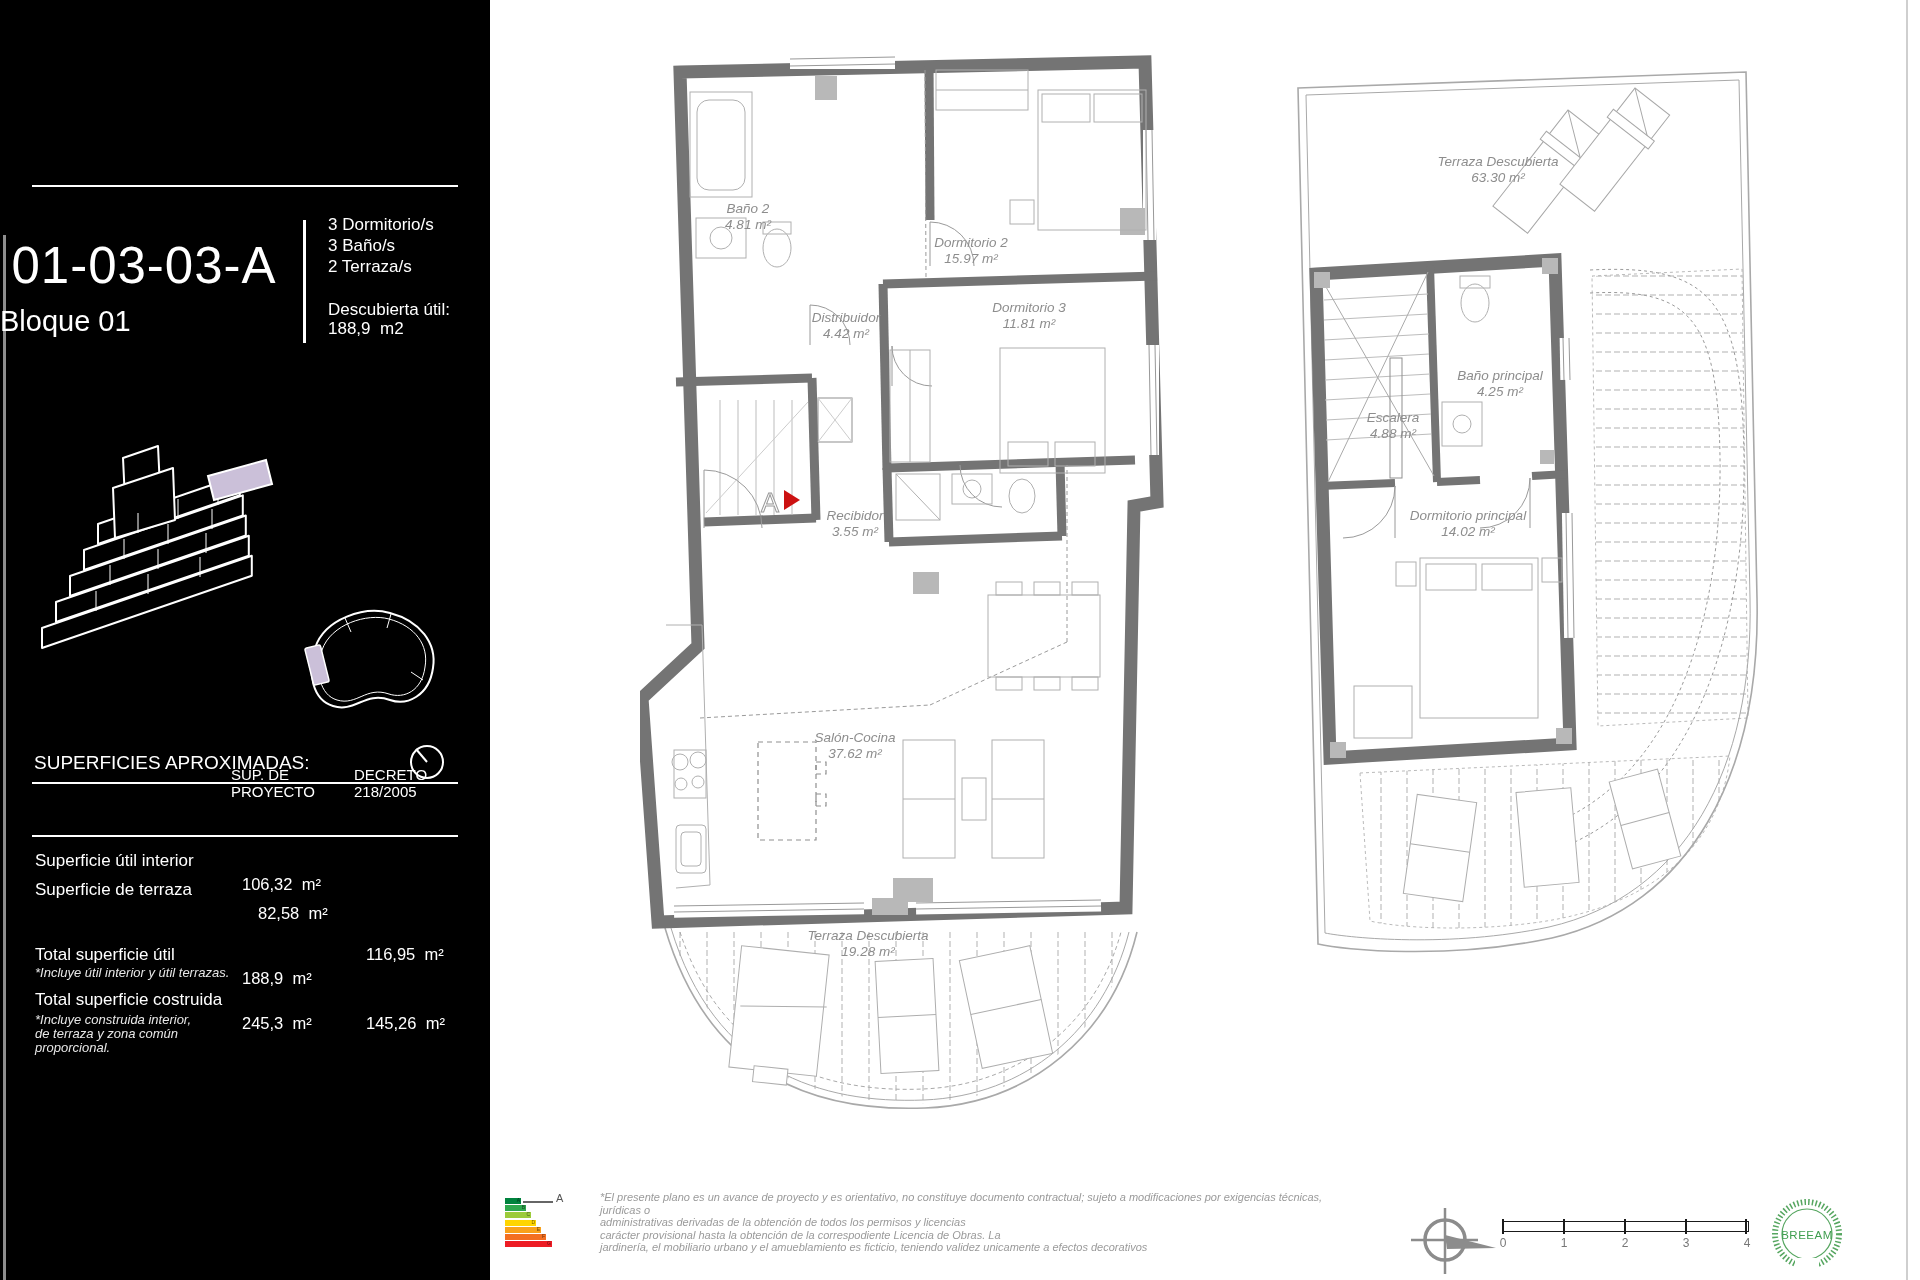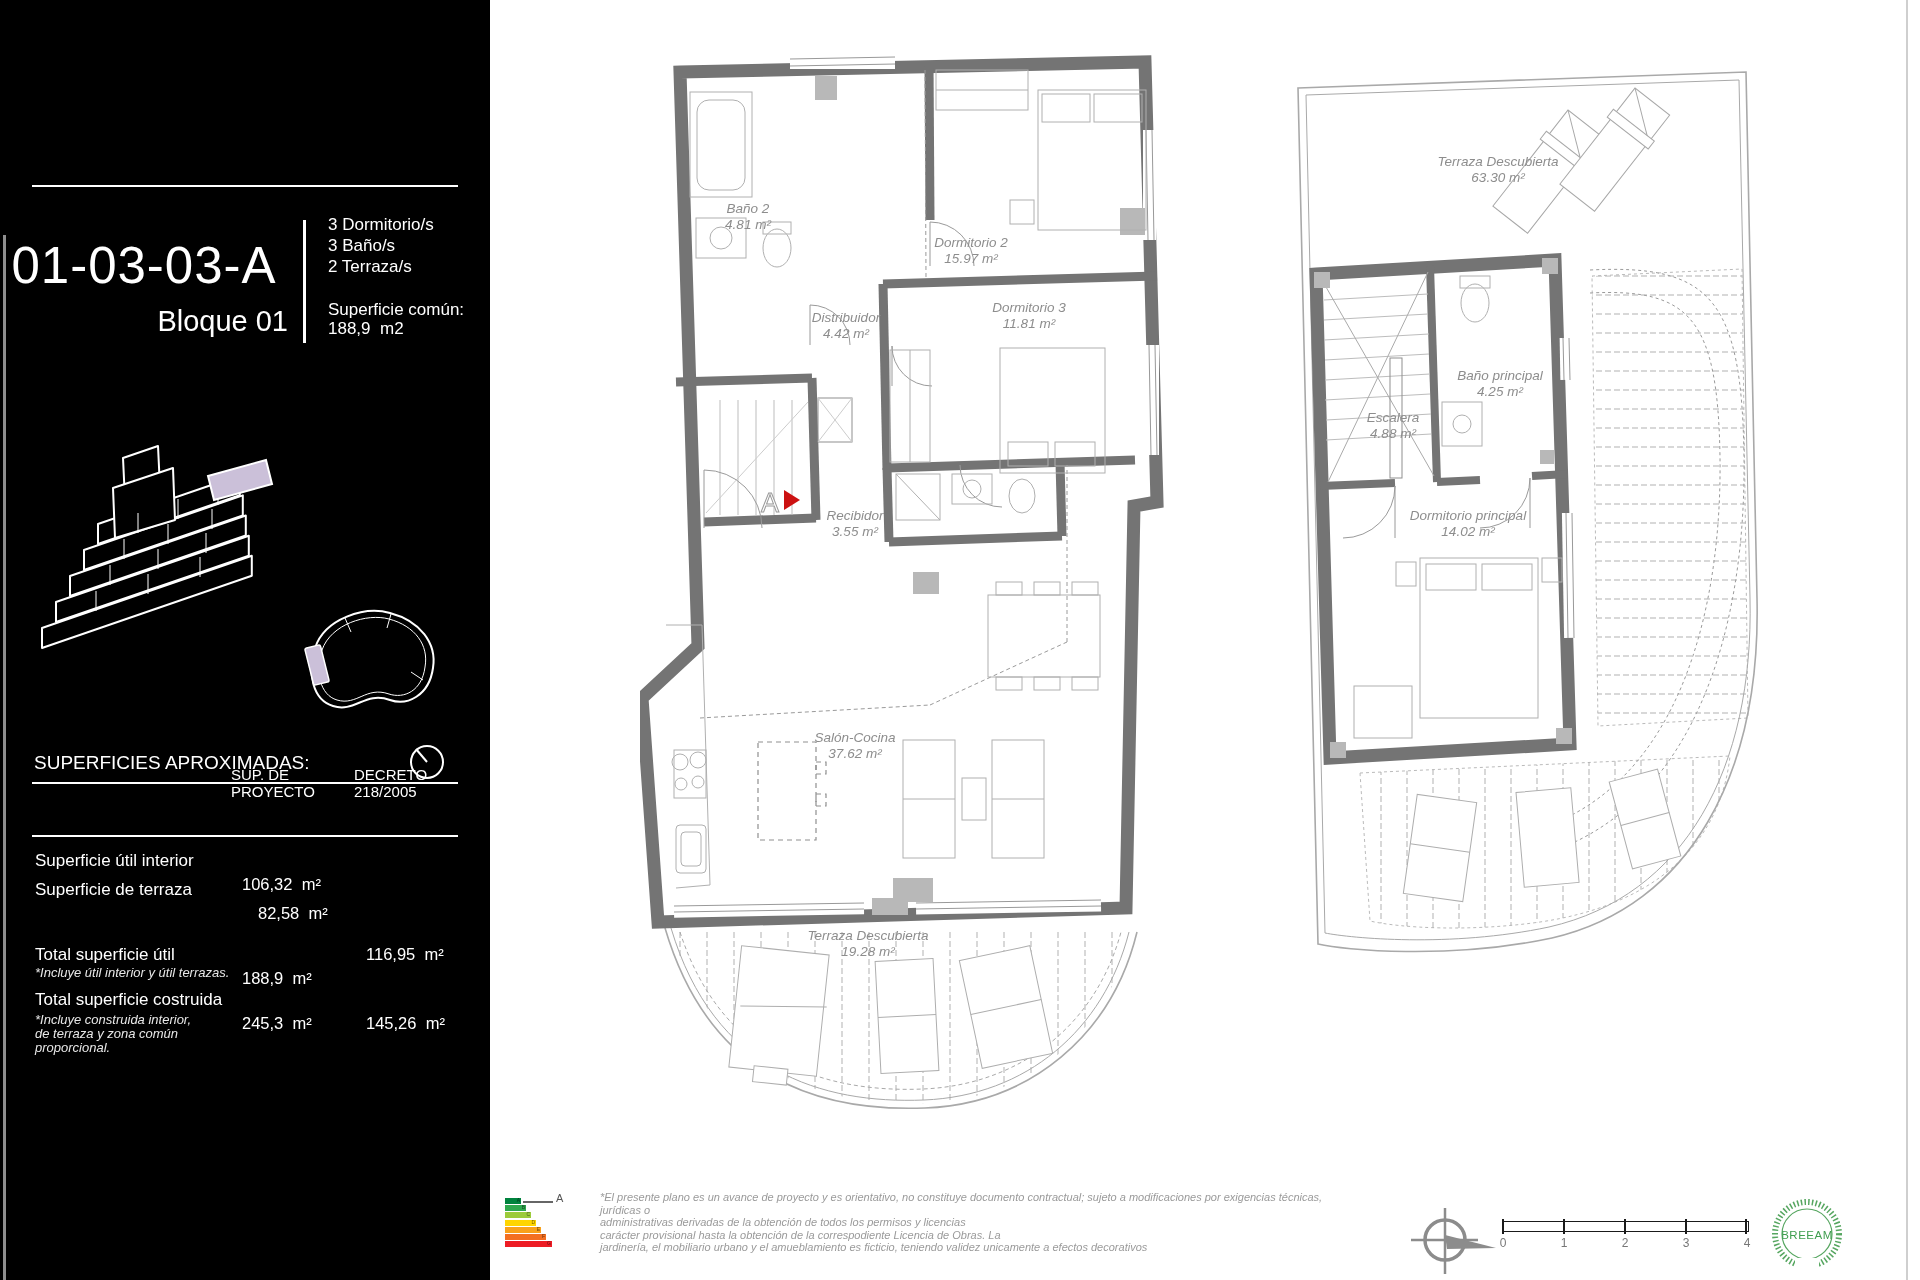--- a/index.html
+++ b/index.html
@@ -3,21 +3,21 @@
 <meta charset="utf-8">
 <style>
   html,body{margin:0;padding:0;background:#e8e8e8;}
   #stage{position:relative;width:1920px;height:1280px;background:#ffffff;overflow:hidden;
          font-family:"Liberation Sans",sans-serif;}
   
   #sidebar{position:absolute;left:0;top:0;width:490px;height:1280px;background:#000;color:#fff;}
   .edge-strip{position:absolute;left:3px;top:235px;width:3px;height:1045px;background:#8e8e8e;}
   .topline{position:absolute;left:32px;top:185px;width:426px;height:2px;background:#fff;}
   .unit-code{position:absolute;left:0;top:236px;width:288px;text-align:center;font-size:51px;letter-spacing:1px;}
-  .block{position:absolute;left:0;top:305px;width:288px;text-align:right;font-size:29px;}
+  .block{position:absolute;left:0;top:305px;width:288px;font-size:29px;}
   .vdiv{position:absolute;left:303px;top:220px;width:3px;height:123px;background:#fff;}
   .features{position:absolute;left:328px;top:214px;font-size:17px;line-height:21px;}
   .suputil{position:absolute;left:328px;top:300px;font-size:17px;line-height:19px;white-space:pre;}
   .approx-title{position:absolute;left:34px;top:752px;font-size:19px;}
   .rule{position:absolute;left:32px;width:426px;height:2px;background:#fff;}
   .thead{position:absolute;top:766px;width:116px;text-align:left;font-size:15px;line-height:17px;white-space:pre-line;}
   .tlabel{position:absolute;left:35px;font-size:17px;}
   .tval{position:absolute;font-size:16.5px;white-space:pre;margin-top:24px;}
   .tnote{position:absolute;left:35px;font-size:13px;font-style:italic;line-height:14px;white-space:pre-line;color:#e8e8e8;}
   
@@ -47,21 +47,21 @@
 
     <div class="unit-code">01-03-03-A</div>
     <div class="block">Bloque 01</div>
     <div class="vdiv"></div>
 
     <div class="features">
       <div>3 Dormitorio/s</div>
       <div>3 Baño/s</div>
       <div>2 Terraza/s</div>
     </div>
-    <div class="suputil"><span>Superficie común:</span><br><span>188,9  m2</span></div>
+    <div class="suputil"><span>Descubierta útil:</span><br><span>188,9  m2</span></div>
 
     <svg style="position:absolute;left:28px;top:428px;" width="300" height="280" viewBox="0 0 300 280">
       <g fill="#000" stroke="#fff" stroke-width="2" stroke-linejoin="round">
         <path d="M14,200 L223.8,127.8 L223.8,147.8 L14,220 Z"></path>
         <path d="M28,174 L220.8,107.7 L220.8,127.7 L28,194 Z"></path>
         <path d="M42,148 L217.8,87.5 L217.8,107.5 L42,168 Z"></path>
         <path d="M56,122 L214.8,67.4 L214.8,87.4 L56,142 Z"></path>
         <path d="M70,96 L211.8,47.2 L211.8,67.2 L70,116 Z"></path>
         <path d="M95,30 L130,18 L132,60 L97,72 Z"></path>
         <path d="M85,60 L145,40 L147,92 L87,110 Z"></path>

